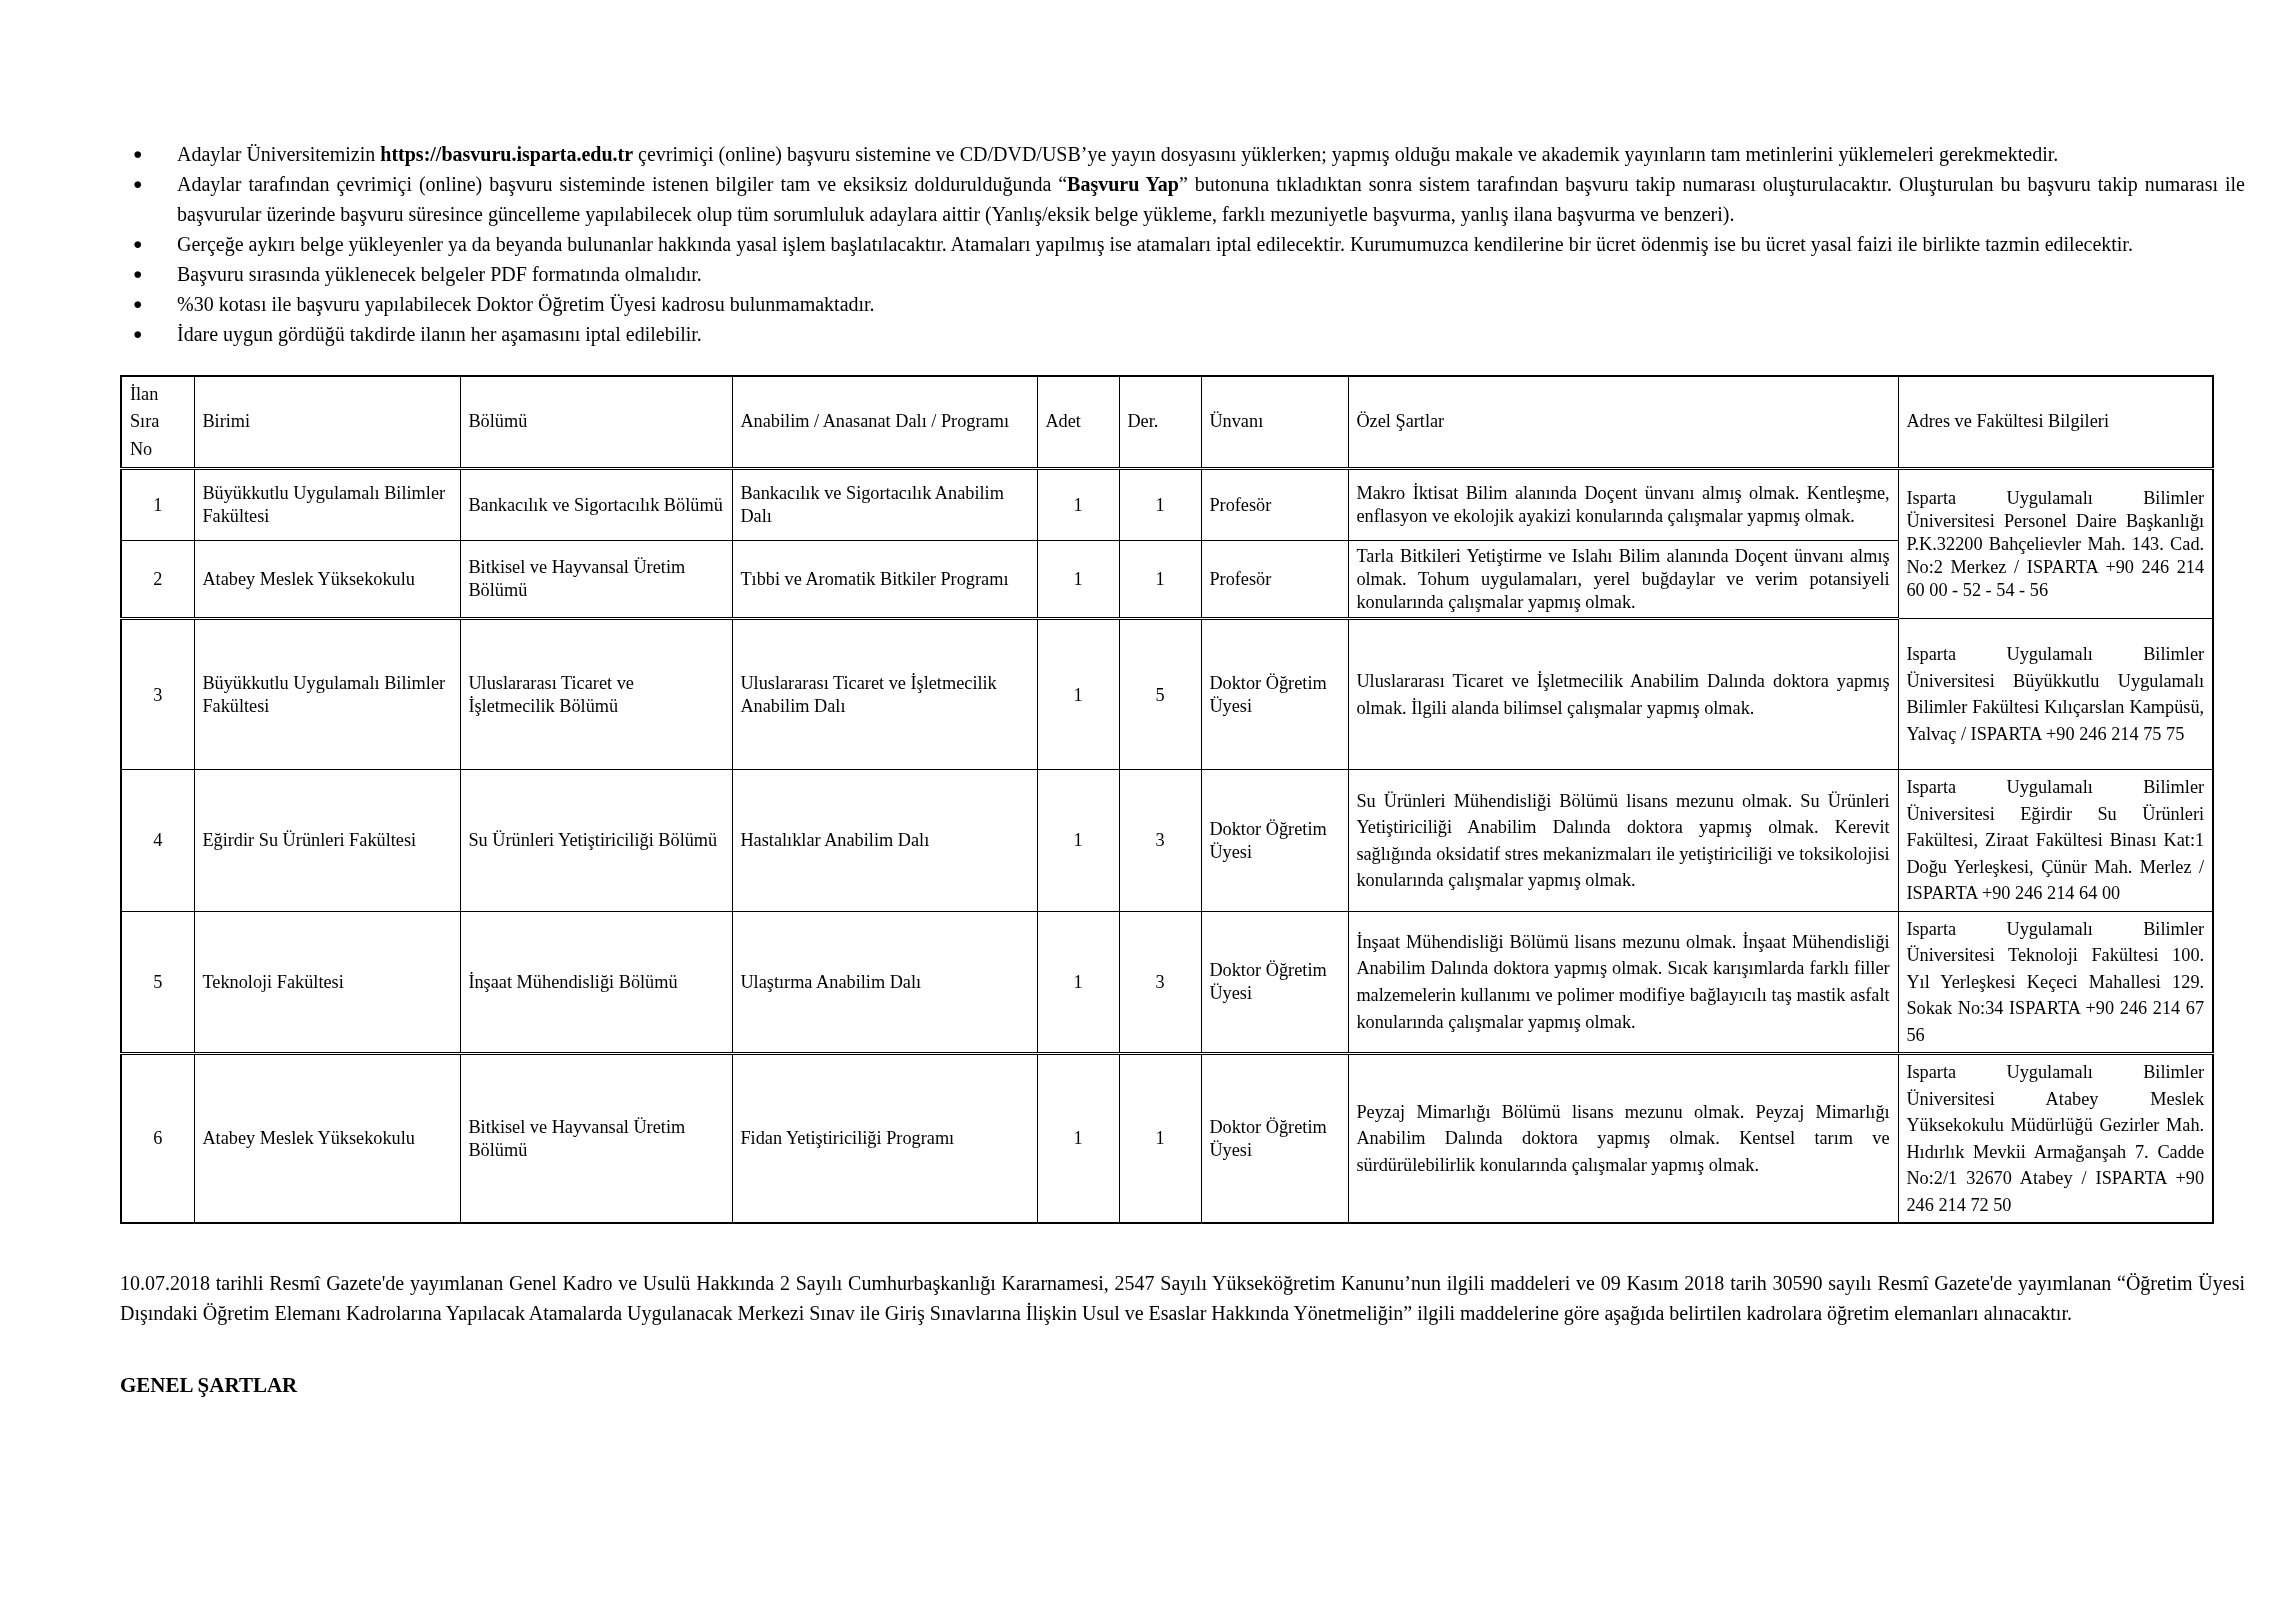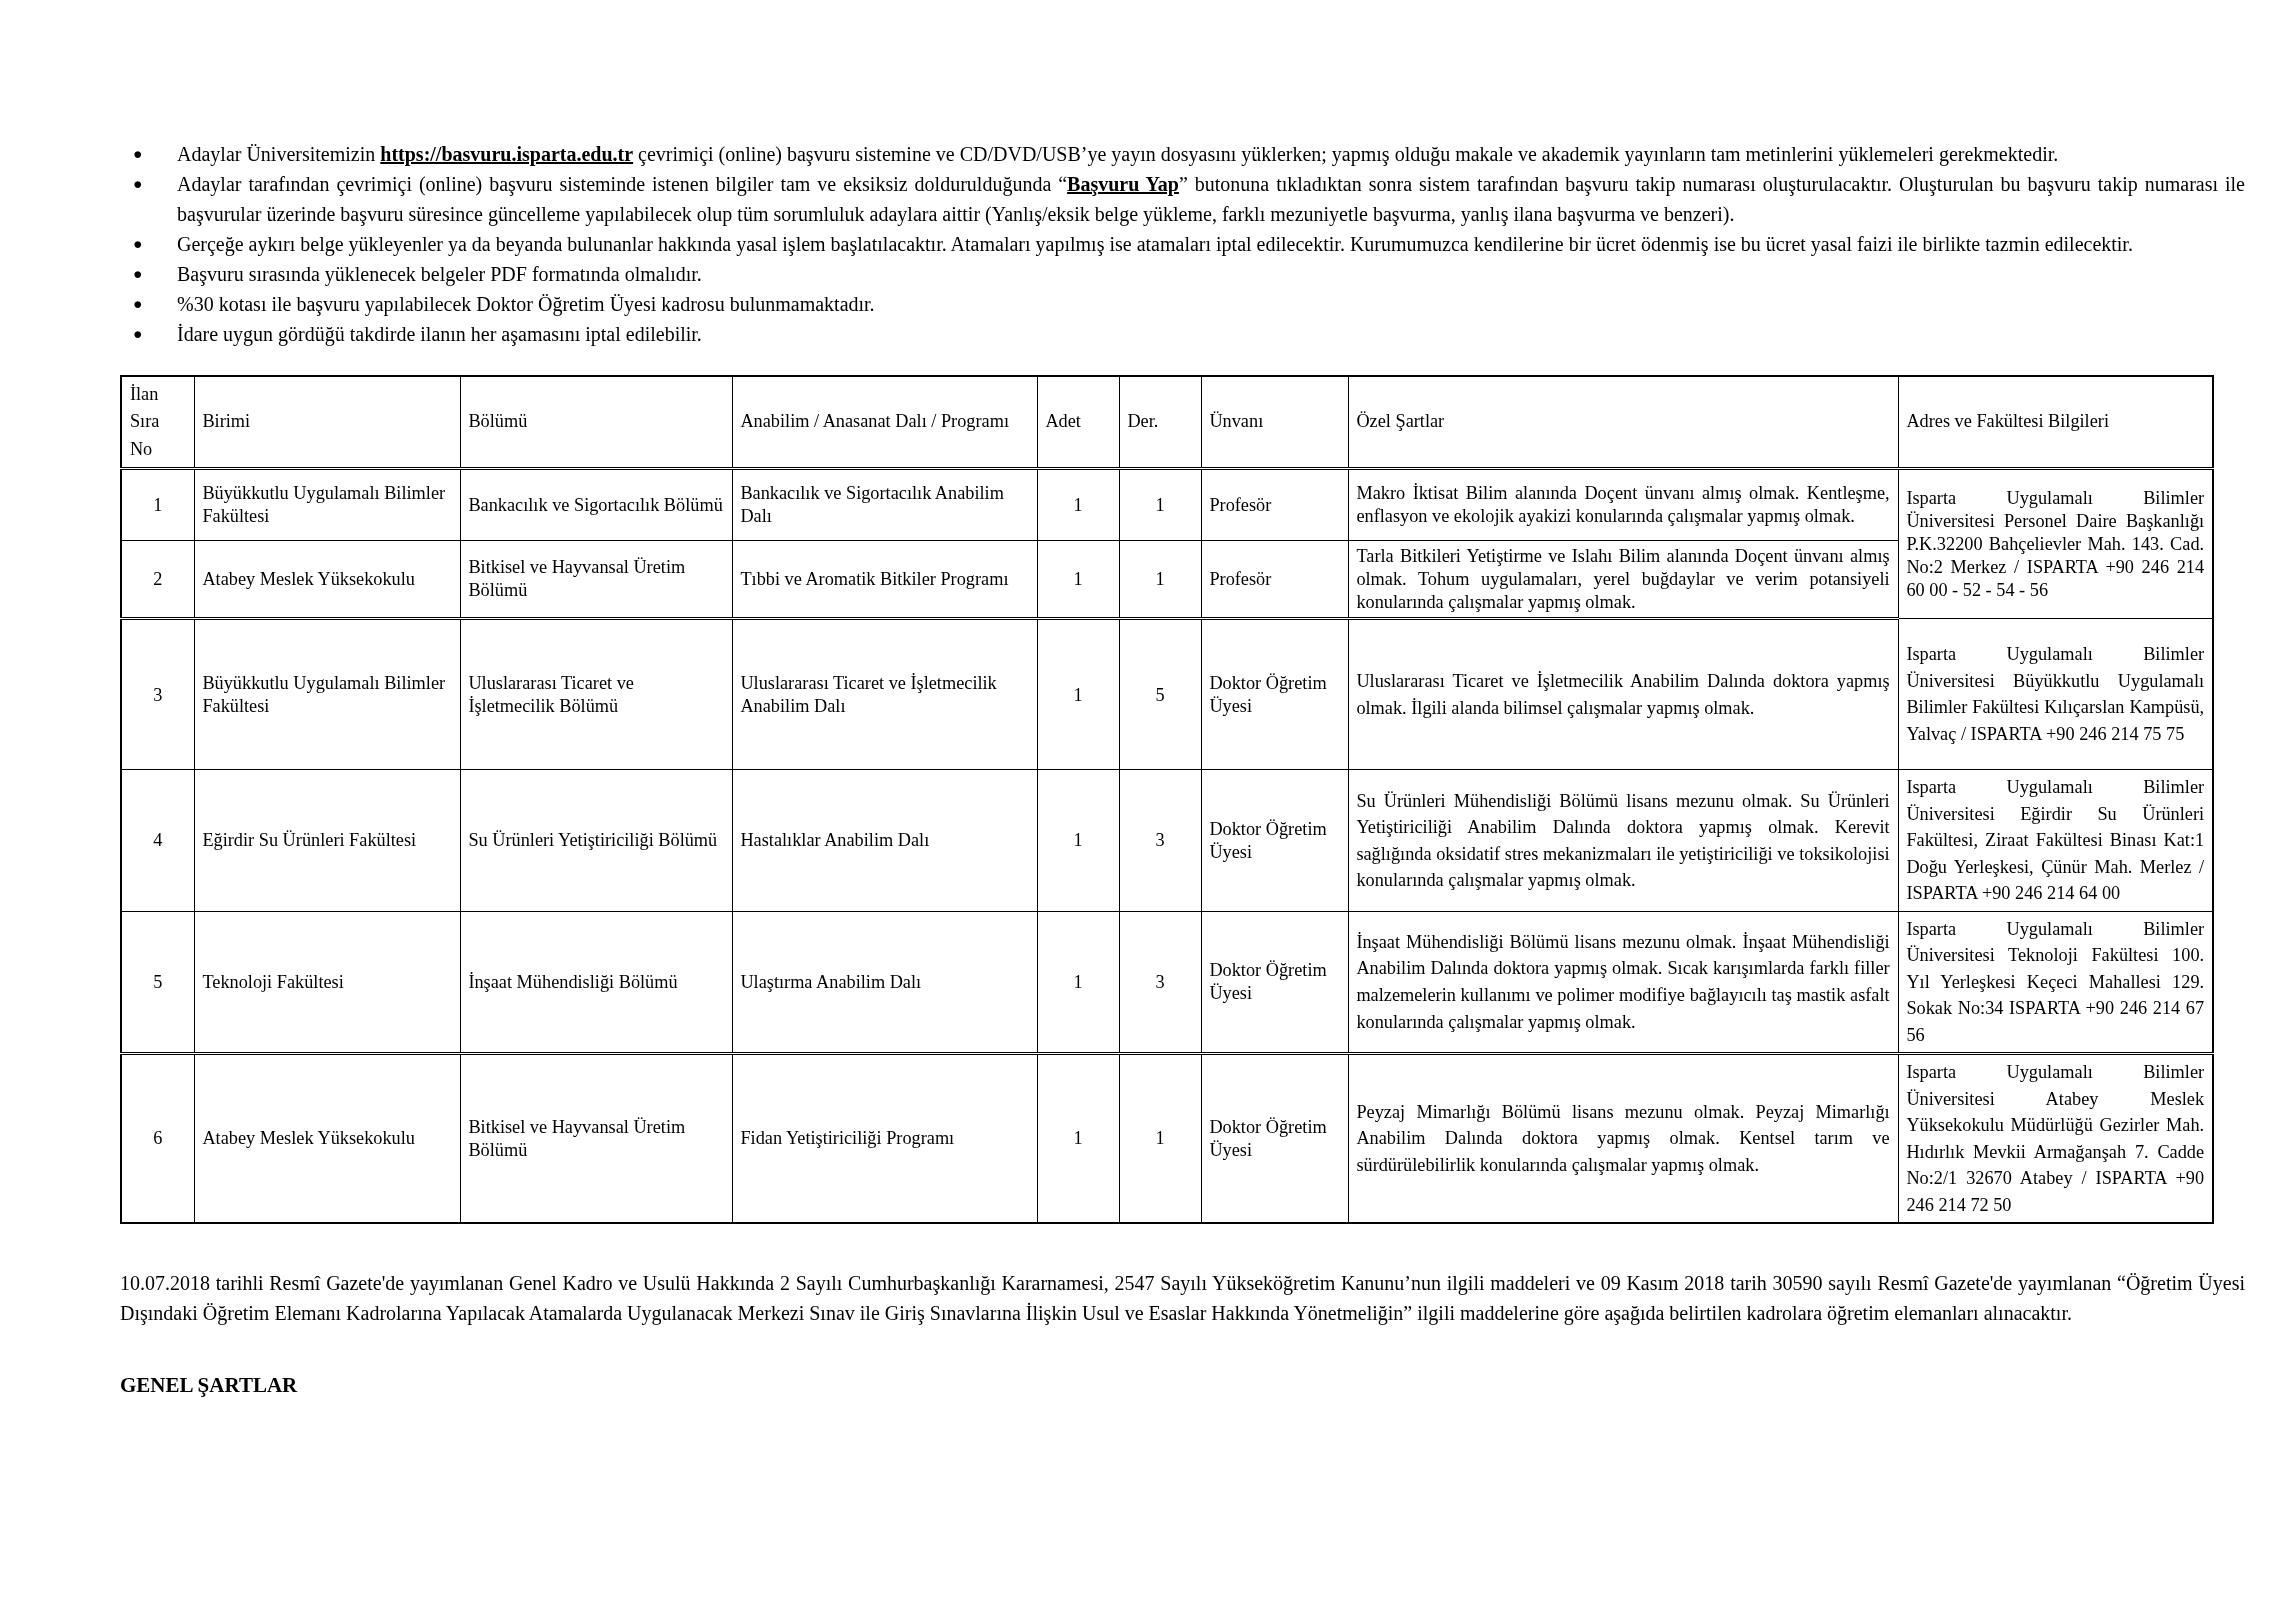--- a/index.html
+++ b/index.html
@@ -34,21 +34,21 @@
     flex:0 0 57px;
     padding-left:13px;
     box-sizing:border-box;
     font-size:15.7px;
     line-height:30px;
   }
   ul.bullets .btxt{
     flex:1;
     text-align:justify;
   }
-  b{font-weight:bold;text-decoration:underline;}
+  b{font-weight:bold;}
   
   table.positions{
     border-collapse:collapse;
     width:2073px;
     margin-top:26px;
     table-layout:fixed;
     font-size:18.3px;
     border:2.6px solid #000;
     padding-left:12px;
   }

